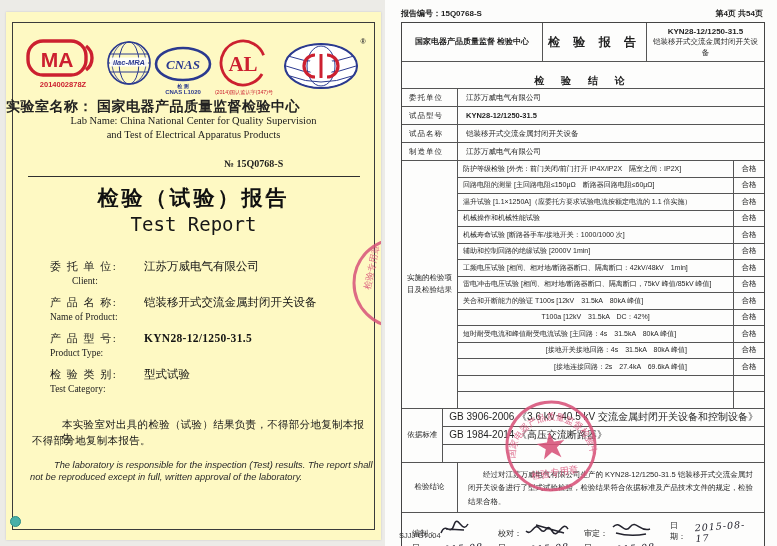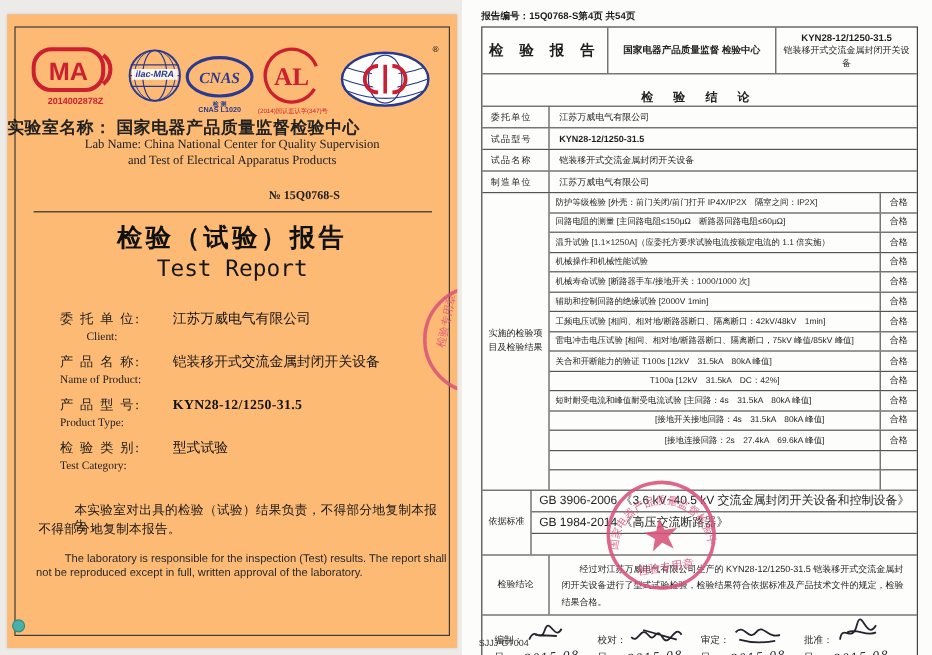--- a/index.html
+++ b/index.html
@@ -5,21 +5,21 @@
   html,body{margin:0;padding:0;}
   body{
     width:777px;height:546px;position:relative;overflow:hidden;
     background:#ecebe7;
     font-family:"Liberation Sans","DejaVu Sans",sans-serif;
     color:#2b2b2b;
   }
   
   .page-left{
     position:absolute;left:6px;top:12px;width:375px;height:528px;
-    background:#fdba74;overflow:hidden;box-shadow:0 0 2px rgba(0,0,0,.15);
+    background:#fef9c3;overflow:hidden;box-shadow:0 0 2px rgba(0,0,0,.15);
   }
   .page-left .frame{
     position:absolute;left:6px;top:10px;width:361px;height:506px;
     border:1.6px solid #3b3b3b;
   }
   .logo-row{position:absolute;top:0;left:0;width:100%;height:90px;}
   .logo{position:absolute;}
   .logo-caption{position:absolute;text-align:center;font-weight:bold;}
   .cap-red{color:#cc2030;}
   .cap-blue{color:#2b3a8f;}
@@ -38,28 +38,28 @@
     font-family:"DejaVu Sans Mono","Liberation Mono",monospace;font-size:19px;color:#161616;}
   .fields{position:absolute;left:44px;top:244px;width:300px;
     font-family:"Liberation Serif","DejaVu Serif",serif;}
   .f-label{display:inline-block;width:94px;font-size:11px;letter-spacing:1.5px;color:#1c1c1c;}
   .f-value{font-size:11.5px;color:#141414;}
   .f-value.b{font-weight:bold;letter-spacing:.3px;}
   .f-en{font-size:9.5px;color:#222;margin:2px 0 6px 0;}
   .f-en.ind{margin-left:22px;}
   .stmt-zh{position:absolute;font-family:"Liberation Serif","DejaVu Serif",serif;
     font-size:10.5px;color:#161616;letter-spacing:.3px;}
-  .stmt-en{position:absolute;font-size:9.3px;color:#2a2a2a;}
+  .stmt-en{position:absolute;font-size:9.3px;color:#2a2a2a;font-style:italic;}
   .stamp-left{position:absolute;left:334px;top:216px;opacity:.85;}
   .mini-icon{position:absolute;left:10px;top:516px;width:9px;height:9px;border-radius:50%;
     background:#49b0a8;border:1.5px solid #2d8d86;}
   
   .page-right{position:absolute;left:385px;top:0;width:392px;height:546px;background:#fcfcfb;}
   .rp-topline{position:absolute;top:8px;left:16px;width:362px;display:flex;
-    justify-content:flex-start;font-size:8px;}
+    justify-content:space-between;font-size:8px;}
   .rp-repno{font-weight:bold;color:#1d1d1d;}
   .rp-pageinfo{font-weight:bold;color:#1d1d1d;}
   .rtable{position:absolute;left:16px;top:22px;width:362px;border:1.6px solid #444;
     background:#fdfdfc;font-size:7.5px;color:#1f1f1f;}
   .rrow{display:flex;border-top:1px solid #555;}
   .rtable > .rrow:first-child{border-top:none;}
   .rcell{border-left:1px solid #555;box-sizing:border-box;}
   .rrow .rcell:first-child{border-left:none;}
   
   .hd{height:38px;align-items:stretch;}
@@ -202,22 +202,22 @@
 
 <div class="page-right">
   <div class="rp-topline">
     <span class="rp-repno">报告编号：15Q0768-S</span>
     <span class="rp-pageinfo">第4页  共54页</span>
   </div>
 
   <div class="rtable">
 
     <div class="rrow hd">
+      <div class="rcell hd-org">国家电器产品质量监督 检验中心</div>
       <div class="rcell hd-title">检 验 报 告</div>
-      <div class="rcell hd-org">国家电器产品质量监督 检验中心</div>
       <div class="rcell hd-prod">
         <div class="l1">KYN28-12/1250-31.5</div>
         <div>铠装移开式交流金属封闭开关设备</div>
       </div>
     </div>
 
     <div class="rrow band">
       <div class="rcell">检 验 结 论</div>
     </div>
 
@@ -350,26 +350,20 @@
             <svg class="sig-svg" width="44" height="24" viewBox="0 0 44 24">
                 <path d="M3 10 C10 2 14 18 20 10 S30 16 40 12 M6 16 Q20 20 36 17" fill="none" stroke="#23232e" stroke-width="1.5"></path>
               </svg>
             </div>
           <div class="sig-line2">
               <span>日期：</span>
               <span class="hand">2015-08-17</span>
             </div>
         </div>
         <div class="sig-group">
-          <div class="sig-line1">
-              <span>批准：</span>
-            <svg class="sig-svg" width="40" height="26" viewBox="0 0 40 26">
-                <path d="M4 18 C6 4 14 22 18 6 S26 20 34 6 M10 12 C18 8 26 16 34 12" fill="none" stroke="#23232e" stroke-width="1.5"></path>
-              </svg>
-            </div>
           <div class="sig-line2">
               <span>日期：</span>
               <span class="hand">2015-08-17</span>
             </div>
         </div>
       </div>
     </div>
   </div>
 
   <svg class="stamp-right" width="96" height="96" viewBox="0 0 96 96">

